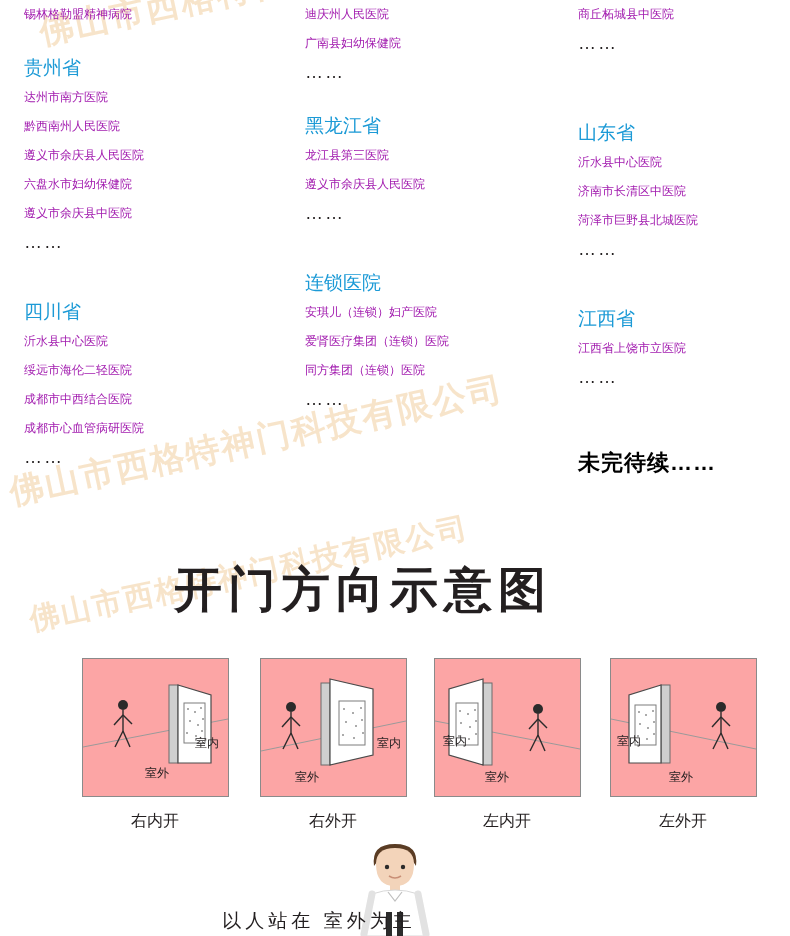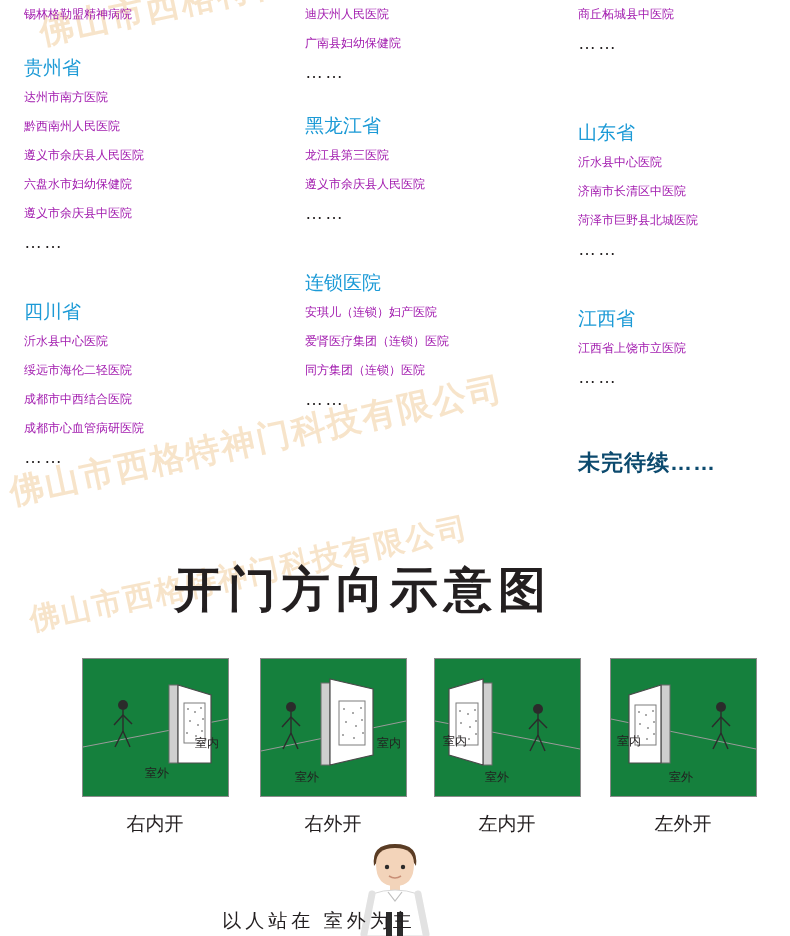--- a/index.html
+++ b/index.html
@@ -82,21 +82,21 @@
   .spacer-md { height: 26px; }
   .spacer-lg { height: 46px; }
 
   .tbc {
     position: absolute;
     left: 578px;
     top: 448px;
     font-size: 22px;
     font-weight: bold;
     letter-spacing: 1px;
-    color: #0c4a6e;
+    color: #000000;
     white-space: nowrap;
   }
 
   
   .door-section {
     position: absolute;
     left: 12px;
     top: 530px;
     width: 686px;
     z-index: 10;
@@ -122,28 +122,28 @@
     text-align: center;
   }
   .dc-1 { left: 60px; }
   .dc-2 { left: 238px; }
   .dc-3 { left: 412px; }
   .dc-4 { left: 588px; }
   .door-box {
     width: 145px;
     height: 137px;
     border: 1px solid #8a8a8a;
-    background: #15803d;
+    background: #fca5a5;
     position: relative;
     overflow: hidden;
     margin: 0 auto;
   }
   .door-caption {
     margin-top: 14px;
-    font-size: 19px;
+    font-size: 16px;
     color: #231f20;
   }
 
   
   .bottom-figure {
     position: absolute;
     left: 0;
     top: 840px;
     width: 790px;
     height: 96px;

